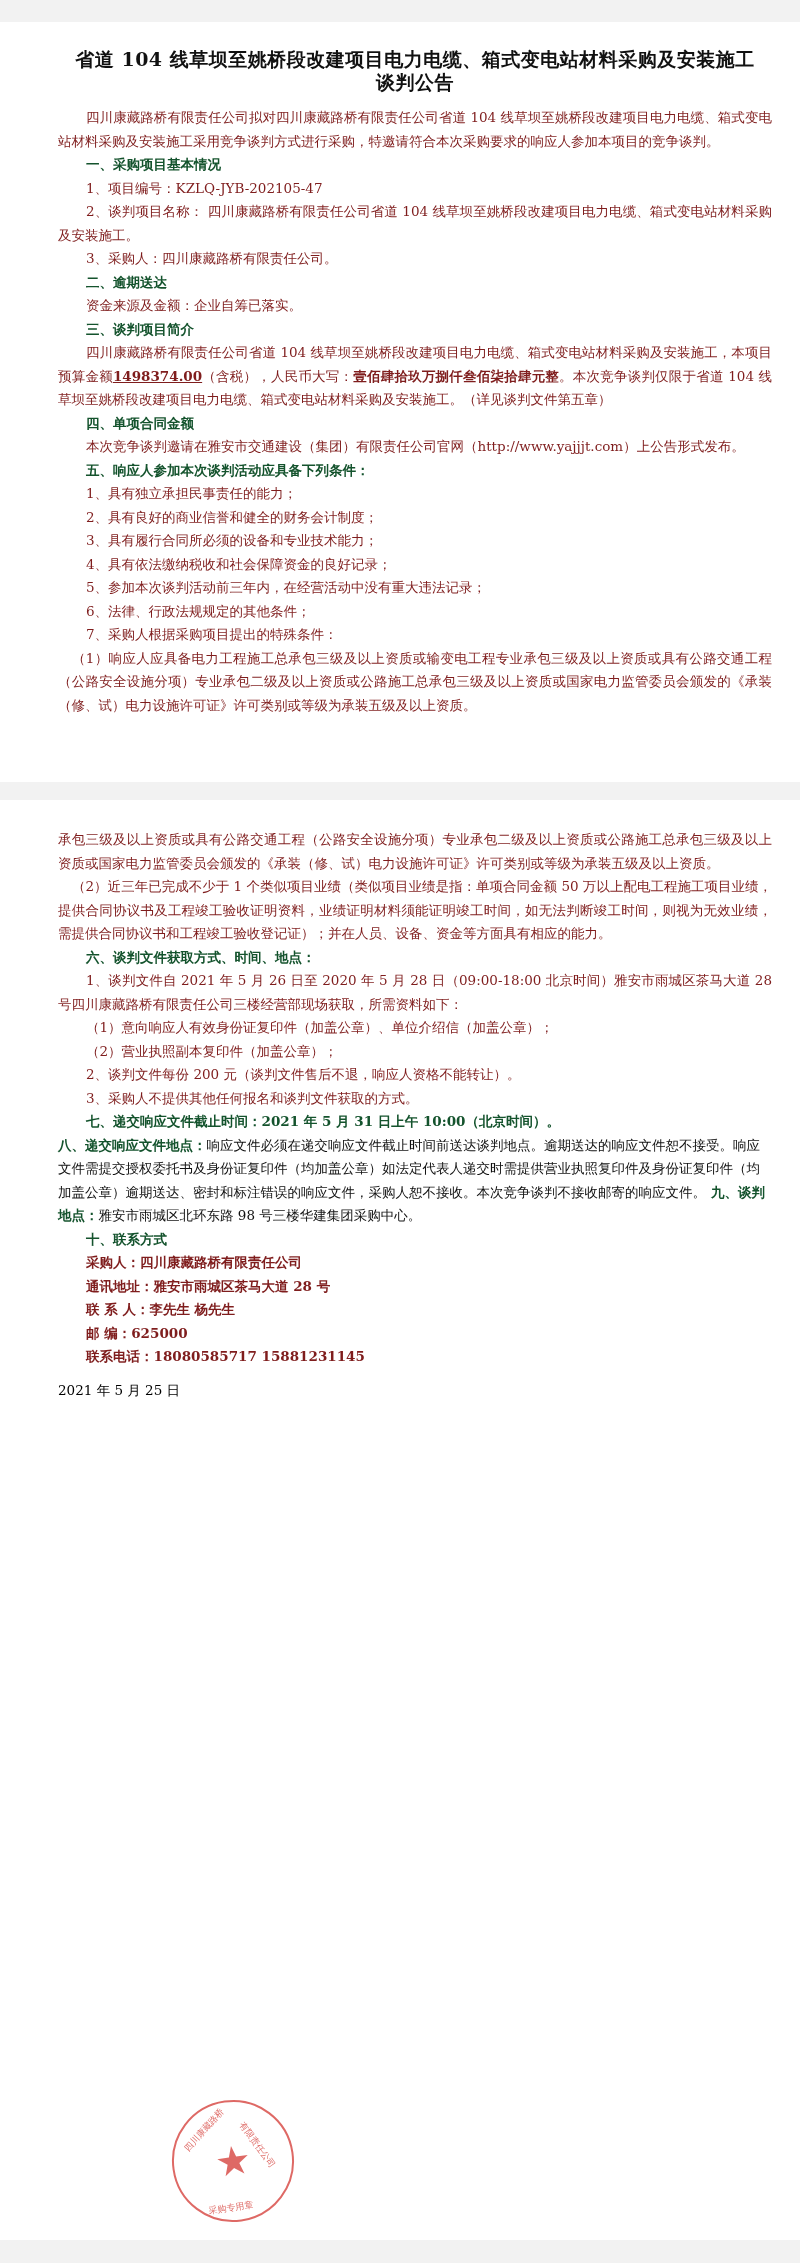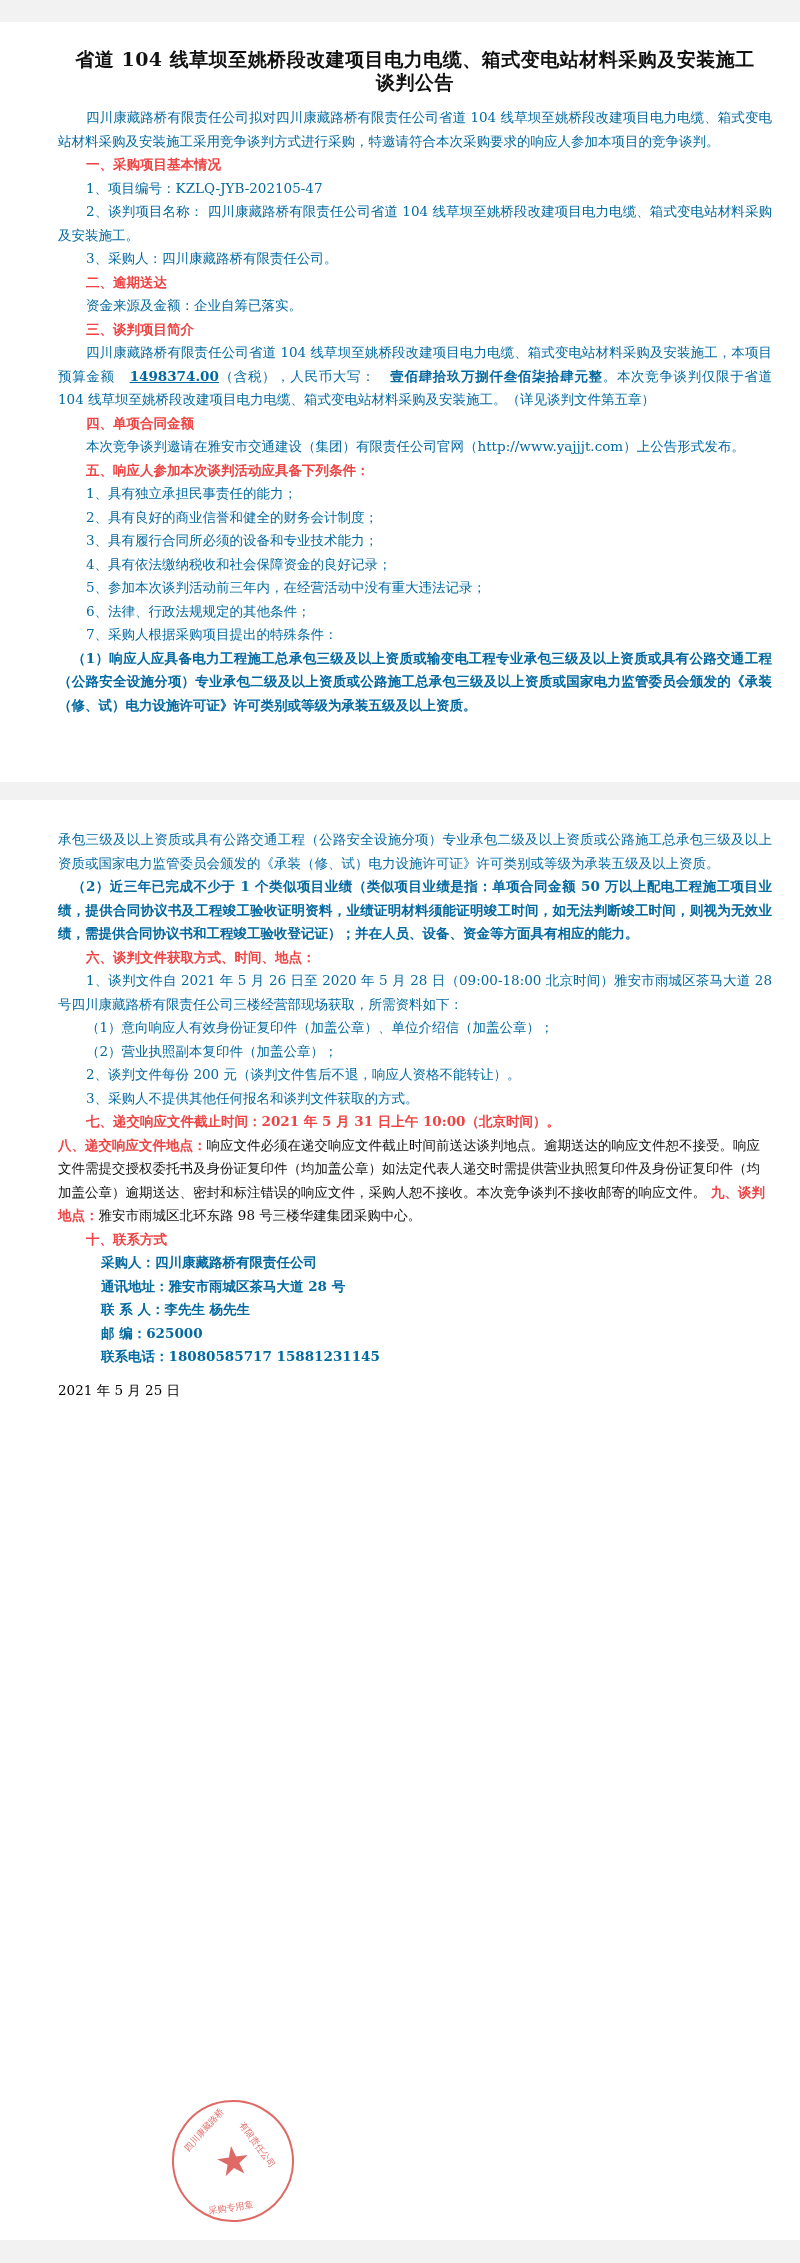--- a/index.html
+++ b/index.html
@@ -7,28 +7,28 @@
   .page{width:800px;height:2263px;position:relative;background:#fff;overflow:hidden;}
   .sheet{position:absolute;left:0;width:800px;background:#ffffff;}
   .sheet1{top:22px;height:760px;}
   .sheet2{top:800px;height:1440px;}
   .paper{position:absolute;left:58px;right:28px;top:0;}
   .doc-title{
     font-size:19px;font-weight:bold;text-align:center;line-height:23px;
     letter-spacing:0.5px;color:#111;margin:0 14px;
   }
   .p{
-    font-size:13.5px;line-height:23.5px;color:#0369a1;text-align:justify;
+    font-size:13.5px;line-height:23.5px;color:#7f1d1d;text-align:justify;
     text-justify:inter-ideograph;margin:0;
   }
   .ind2{text-indent:28px;}
-  .ind1{text-indent:14px;font-weight:bold;}
-  .b{font-weight:bold;margin-left:15px;}
+  .ind1{text-indent:14px;}
+  .b{font-weight:bold;}
   .u{text-decoration:underline;}
-  .sec{font-weight:bold;font-size:13.5px;line-height:23.5px;text-indent:28px;color:#ef4444;}
+  .sec{font-weight:bold;font-size:13.5px;line-height:23.5px;text-indent:28px;color:#14532d;}
   .item{font-size:13.5px;line-height:23.5px;text-indent:28px;color:#111;}
   .sign{font-size:13.5px;line-height:23.5px;text-align:left;padding-right:46px;margin-top:10px;}
   .stamp{
     position:absolute;left:172px;top:1300px;width:118px;height:118px;
     border:2.5px solid #d2302a;border-radius:50%;opacity:.72;
     transform:rotate(-8deg);pointer-events:none;
   }
   .stamp .star{
     position:absolute;left:50%;top:50%;transform:translate(-50%,-50%);
     color:#d2302a;font-size:40px;line-height:40px;

